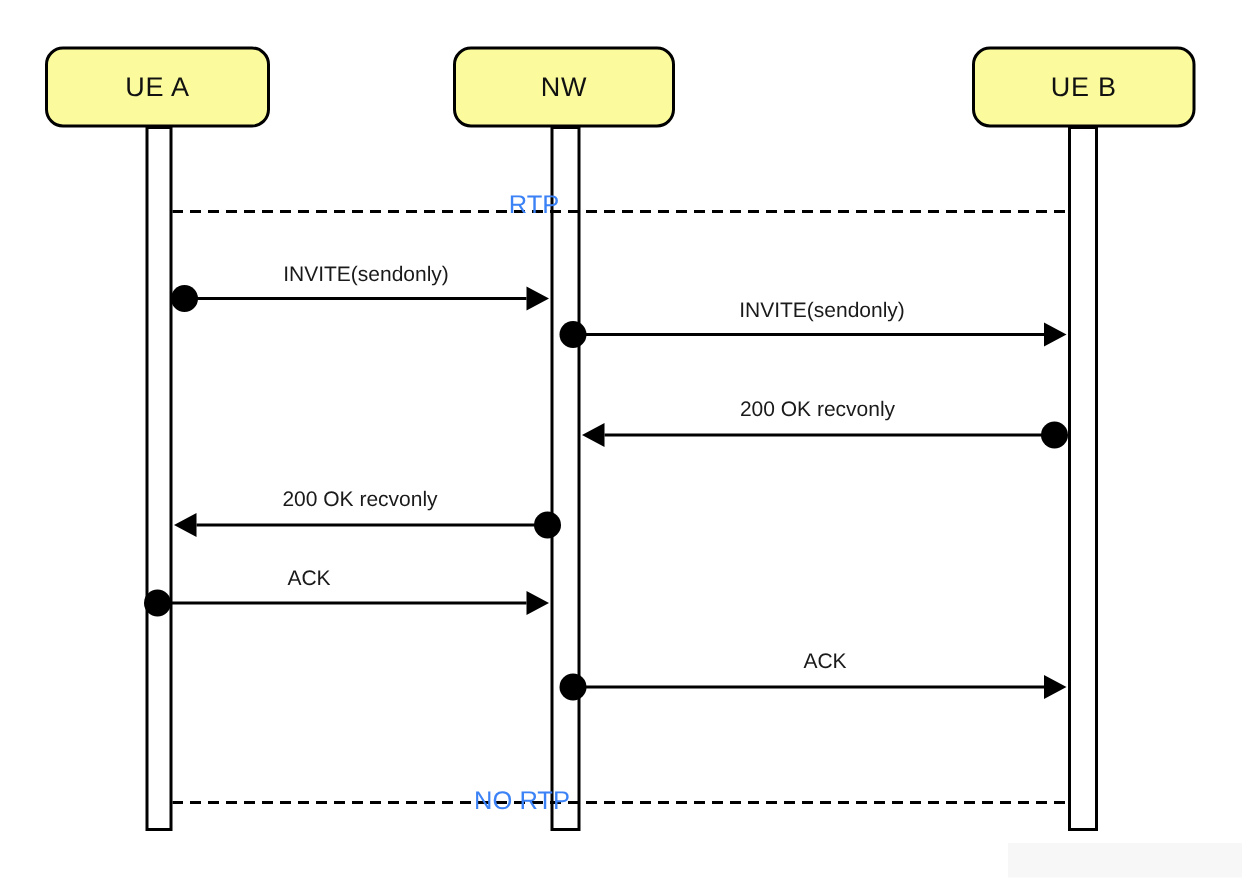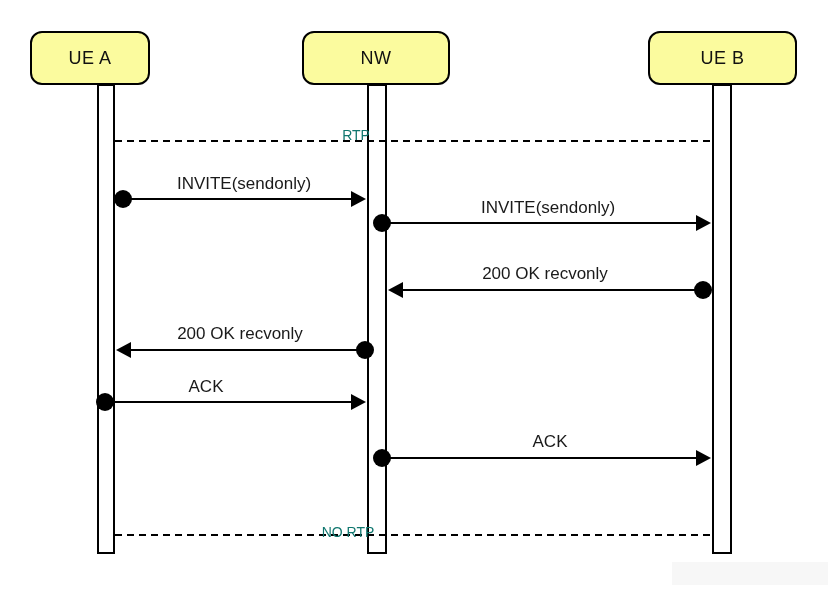--- a/index.html
+++ b/index.html
@@ -15,47 +15,47 @@
   }
   .lifeline {
     position:absolute; top:84px; height:470px; box-sizing:border-box;
     background:#ffffff; border:2px solid #000; z-index:1;
   }
   .dash-line {
     position:absolute; left:115px; width:597px; height:2px; z-index:2;
     background:repeating-linear-gradient(90deg,#000 0 7px,transparent 7px 12px);
   }
   .phase-label {
-    position:absolute; transform:translateX(-50%); font-size:14px;
-    white-space:nowrap; z-index:4; color:#0f766e;
+    position:absolute; transform:translateX(-50%); font-size:17px;
+    white-space:nowrap; z-index:4; color:#3b82f6;
   }
   .msg-line { position:absolute; height:2px; background:#000; z-index:3; }
   .msg-dot {
     position:absolute; width:18px; height:18px; border-radius:50%;
     background:#000; z-index:3;
   }
   .msg-head { position:absolute; width:0; height:0; z-index:3;
     border-top:8px solid transparent; border-bottom:8px solid transparent; }
   .msg-head.right { border-left:15px solid #000; }
   .msg-head.left  { border-right:15px solid #000; }
   .msg-label {
-    position:absolute; transform:translateX(-50%); font-size:17px;
+    position:absolute; transform:translateX(-50%); font-size:14px;
     white-space:nowrap; z-index:4; color:#1a1a1a;
   }
   .corner-shade {
     position:absolute; left:672px; top:562px; width:156px; height:23px;
     background:#f7f7f7; z-index:0;
   }
 </style>
 </head>
 <body>
 
 <div class="stage">
 
-  <div class="actor-box" style="left: 30px; width: 120px; background: rgb(251, 251, 158); border-color: rgb(0, 0, 0);">
+  <div class="actor-box" style="left: 30px; width: 150px; background: rgb(251, 251, 158); border-color: rgb(0, 0, 0);">
     <span>UE A</span>
   </div>
   <div class="actor-box" style="left: 302px; width: 148px; background: rgb(251, 251, 158); border-color: rgb(0, 0, 0);">
     <span>NW</span>
   </div>
   <div class="actor-box" style="left: 648px; width: 149px; background: rgb(251, 251, 158); border-color: rgb(0, 0, 0);">
     <span>UE B</span>
   </div>
 
   <div class="lifeline" style="left:97px; width:18px;"></div>

